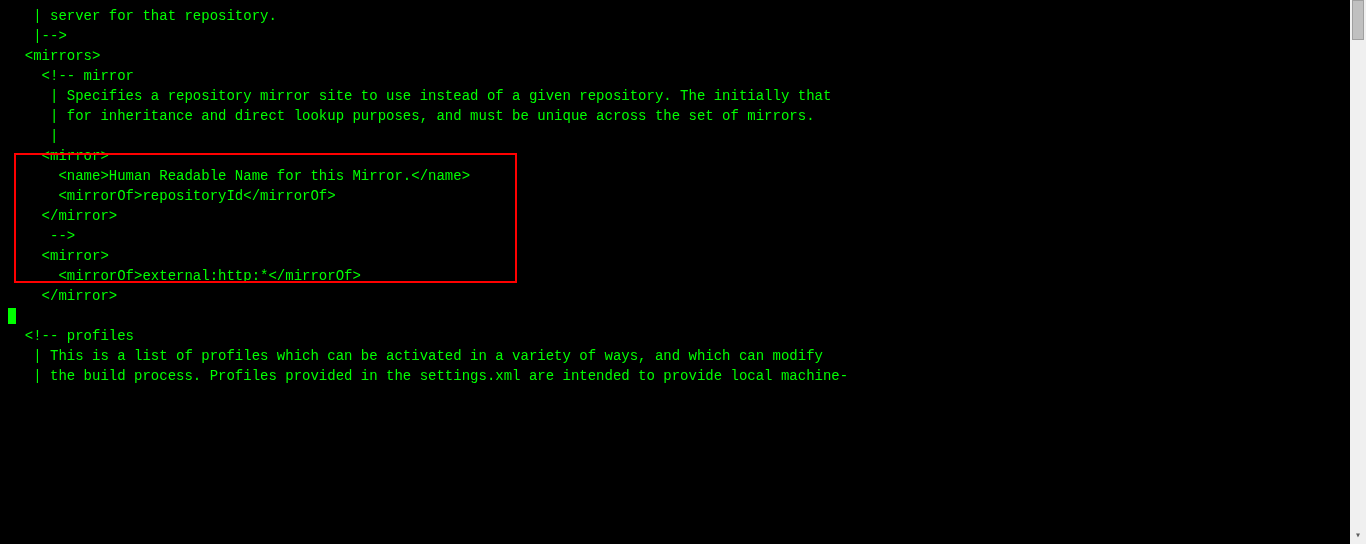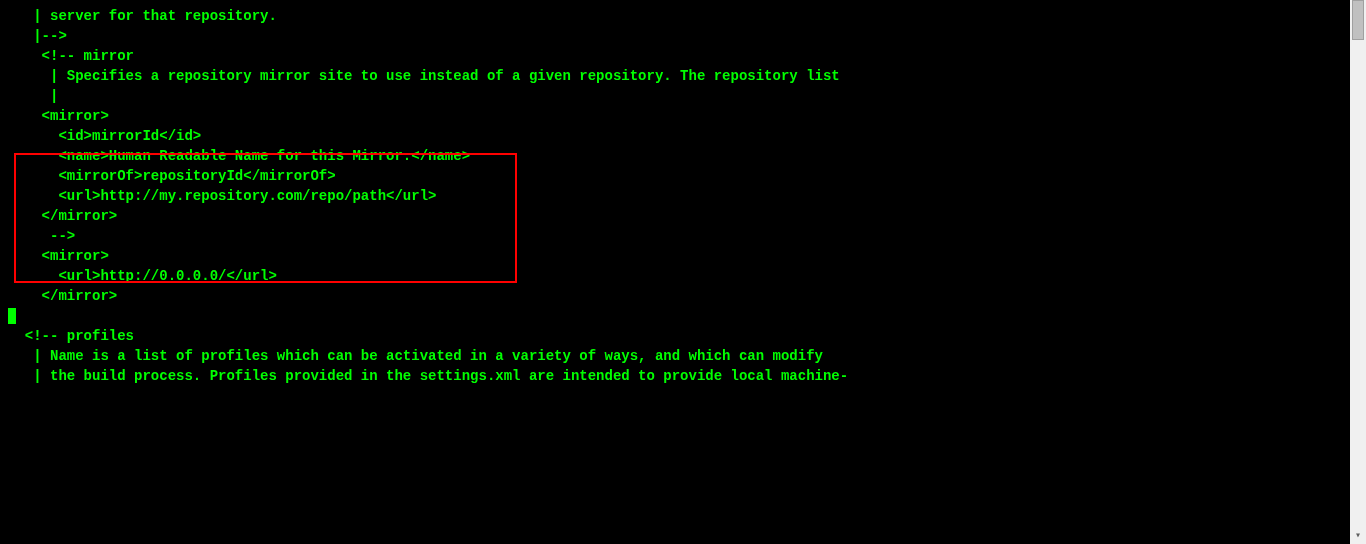--- a/index.html
+++ b/index.html
@@ -15,21 +15,20 @@
     position: relative;
   }
   .terminal {
     padding: 6px 0 0 8px;
     position: relative;
     height: 100%;
   }
   .line {
     white-space: pre;
     height: 20px;
-    font-weight: bold;
   }
   .highlight-box {
     position: absolute;
     border: 2px solid #ff0000;
     background: transparent;
     pointer-events: none;
   }
   .cursor {
     display: inline-block;
     width: 8px;
@@ -67,36 +66,36 @@
   .scrollbar-arrow.up { top: 0; }
   .scrollbar-arrow.down { bottom: 0; }
 </style>
 </head>
 <body>
 
 <div class="terminal">
   <div id="lines-container">
       <div class="line">   | server for that repository.</div>
       <div class="line">   |--&gt;</div>
+      <div class="line">  &lt;mirrors&gt;</div>
       <div class="line">    &lt;!-- mirror</div>
-      <div class="line">     | Specifies a repository mirror site to use instead of a given repository. The repository list</div>
+      <div class="line">     | Specifies a repository mirror site to use instead of a given repository. The initially that</div>
+      <div class="line">     | for inheritance and direct lookup purposes, and must be unique across the set of mirrors.</div>
       <div class="line">     |</div>
       <div class="line">    &lt;mirror&gt;</div>
-      <div class="line">      &lt;id&gt;mirrorId&lt;/id&gt;</div>
       <div class="line">      &lt;name&gt;Human Readable Name for this Mirror.&lt;/name&gt;</div>
       <div class="line">      &lt;mirrorOf&gt;repositoryId&lt;/mirrorOf&gt;</div>
-      <div class="line">      &lt;url&gt;http://my.repository.com/repo/path&lt;/url&gt;</div>
       <div class="line">    &lt;/mirror&gt;</div>
       <div class="line">     --&gt;</div>
       <div class="line">    &lt;mirror&gt;</div>
-      <div class="line">      &lt;url&gt;http://0.0.0.0/&lt;/url&gt;</div>
+      <div class="line">      &lt;mirrorOf&gt;external:http:*&lt;/mirrorOf&gt;</div>
       <div class="line">    &lt;/mirror&gt;</div>
       <div class="line"><span class="cursor"></span><span></span></div>
       <div class="line">  &lt;!-- profiles</div>
-      <div class="line">   | Name is a list of profiles which can be activated in a variety of ways, and which can modify</div>
+      <div class="line">   | This is a list of profiles which can be activated in a variety of ways, and which can modify</div>
       <div class="line">   | the build process. Profiles provided in the settings.xml are intended to provide local machine-</div>
     </div>
   <div class="highlight-box" id="hl-box" style="top: 153px; left: 14px; width: 503px; height: 130px;"></div>
 </div>
 
 <div class="scrollbar">
   <div class="scrollbar-arrow up">▴</div>
   <div class="scrollbar-thumb"></div>
   <div class="scrollbar-arrow down">▾</div>
 </div>

